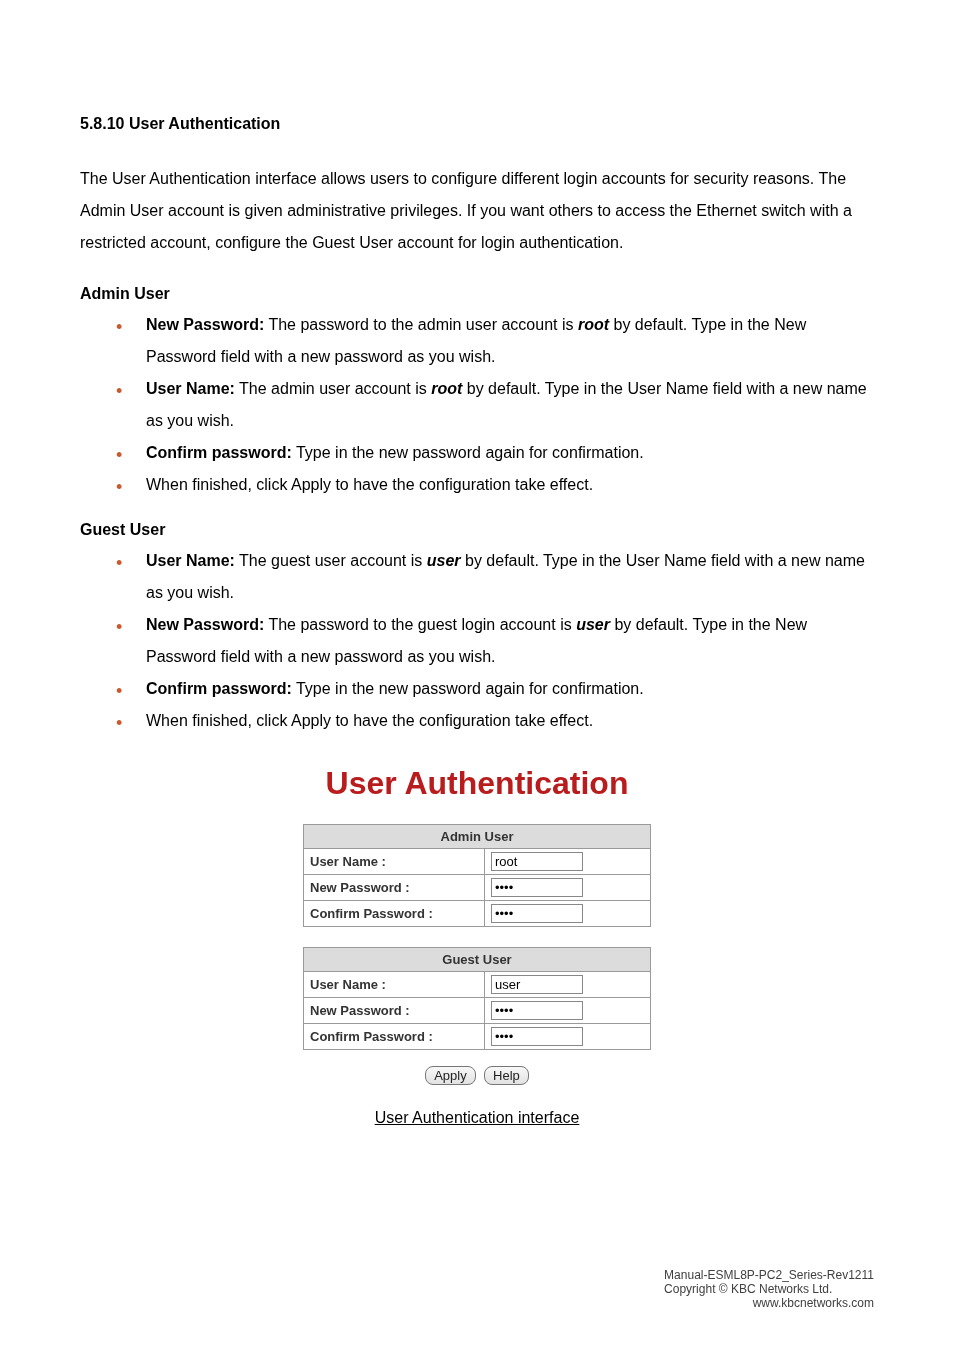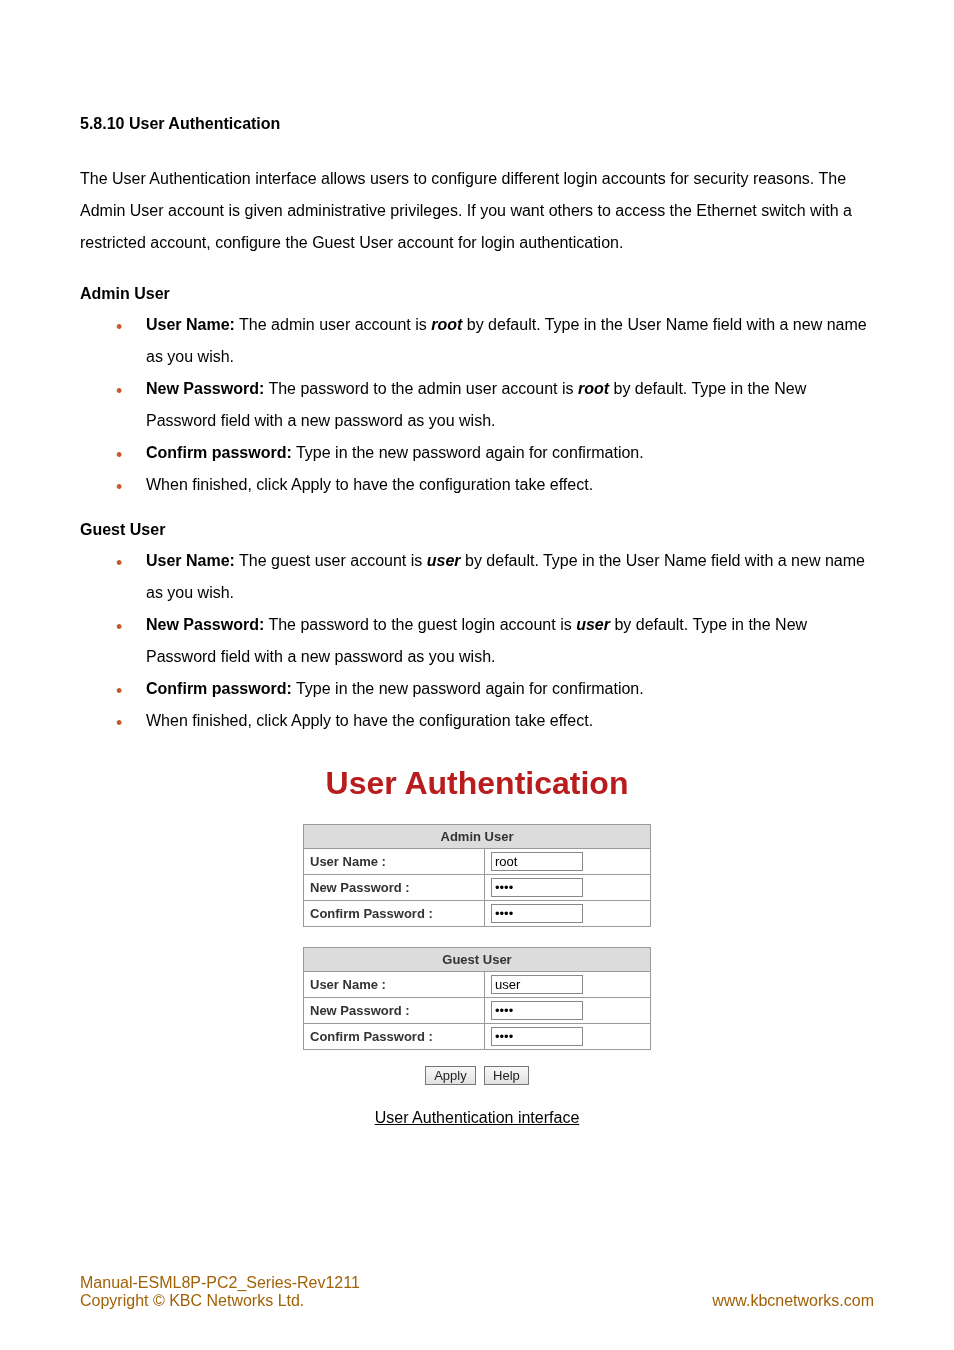--- a/index.html
+++ b/index.html
@@ -112,65 +112,66 @@
   .btn-row {
     text-align: center;
     margin: -4px 0 14px 0;
   }
   .btn {
     display: inline-block;
     font-family: Arial, sans-serif;
     font-size: 13px;
     padding: 1px 8px;
     border: 1px solid #777;
-    border-radius: 0;
+    border-radius: 8px;
     background: linear-gradient(#f8f8f8, #e2e2e2);
     color: #222;
     margin: 0 2px;
     cursor: pointer;
   }
 
   .caption {
     text-align: center;
     font-size: 16px;
     margin: 10px 0 0 0;
     text-decoration: underline;
   }
 
   .footer {
     position: absolute;
     left: 80px;
     right: 80px;
     bottom: 40px;
-    font-size: 16px;
-    color: #a16207;
+    font-size: 12px;
+    color: #404040;
     display: flex;
     justify-content: space-between;
     align-items: flex-end;
+    flex-direction: column;
   }
   .footer .left  { text-align: left; }
   .footer .center{ text-align: center; flex: 1; }
   .footer .right { text-align: right; }
 </style>
 </head>
 <body>
 
 <div class="page">
 
   <div class="section-heading">5.8.10 User Authentication</div>
 
   <p class="para">The User Authentication interface allows users to configure different login accounts for security reasons. The Admin User account is given administrative privileges. If you want others to access the Ethernet switch with a restricted account, configure the Guest User account for login authentication.</p>
 
   <div class="sub-heading">Admin User</div>
   <ul class="bullets">
     <li>
+      <span class="b">New Password:</span><span> The password to the admin user account is </span><span class="bi">root</span><span> by default. Type in the New Password field with a new password as you wish.</span>
+    </li>
+    <li>
       <span class="b">User Name:</span><span> The admin user account is </span><span class="bi">root</span><span> by default. Type in the User Name field with a new name as you wish.</span>
-    </li>
-    <li>
-      <span class="b">New Password:</span><span> The password to the admin user account is </span><span class="bi">root</span><span> by default. Type in the New Password field with a new password as you wish.</span>
     </li>
     <li>
       <span class="b">Confirm password:</span><span> Type in the new password again for confirmation.</span>
     </li>
     <li>
       <span>When finished, click Apply to have the configuration take effect.</span>
     </li>
   </ul>
 
   <div class="sub-heading">Guest User</div>

